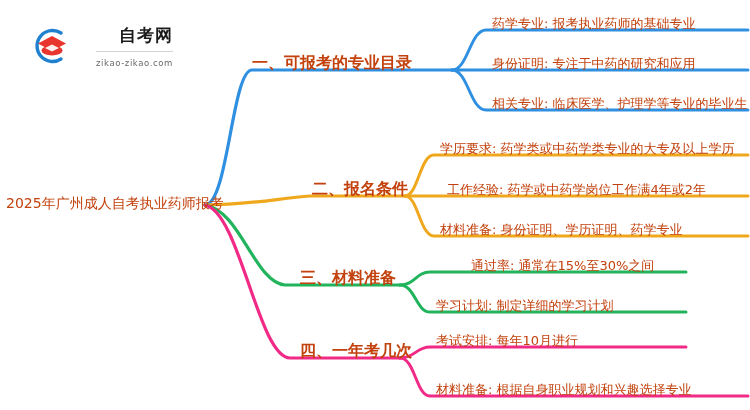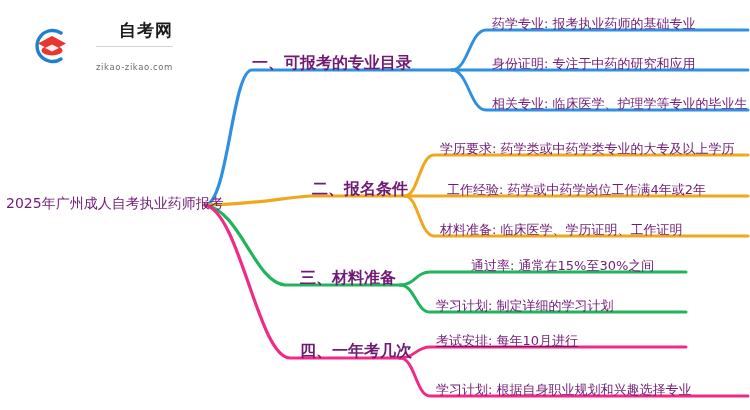--- a/index.html
+++ b/index.html
@@ -51,28 +51,28 @@
     color: #1b1b1b;
     letter-spacing: 1px;
     font-family: "DejaVu Sans", "Liberation Sans", sans-serif;
   }
   .logo-sub {
     font-size: 8.5px;
     color: #6a6a6a;
     letter-spacing: 0.6px;
     margin-top: 7px;
     border-top: 1px solid #d3d3d3;
-    padding-top: 16px;
+    padding-top: 7px;
     font-family: "DejaVu Sans", "Liberation Sans", sans-serif;
   }
   
   .node {
     position: absolute;
     white-space: nowrap;
-    color: #701a75;
+    color: #c2410c;
     font-family: "DejaVu Sans", "Liberation Sans", sans-serif;
   }
   .node-root {
     font-size: 14px;
     font-weight: normal;
     left: 6px;
     top: 195px;
   }
   .node-l1 {
     font-size: 16px;
@@ -137,21 +137,21 @@
 <div class="node node-root">2025年广州成人自考执业药师报考</div>
 
 <div class="node node-l1" style="left:252px; top:53px;">一、可报考的专业目录</div>
 <div class="node node-l2" style="left:492px; top:15px;">药学专业: 报考执业药师的基础专业</div>
 <div class="node node-l2" style="left:492px; top:55px;">身份证明: 专注于中药的研究和应用</div>
 <div class="node node-l2" style="left:492px; top:95px;">相关专业: 临床医学、护理学等专业的毕业生</div>
 
 <div class="node node-l1" style="left:312px; top:179px;">二、报名条件</div>
 <div class="node node-l2" style="left:440px; top:140px;">学历要求: 药学类或中药学类专业的大专及以上学历</div>
 <div class="node node-l2" style="left:440px; top:181px;margin-left:7px;">工作经验: 药学或中药学岗位工作满4年或2年</div>
-<div class="node node-l2" style="left:440px; top:221px;">材料准备: 临床医学、学历证明、工作证明</div>
+<div class="node node-l2" style="left:440px; top:221px;">材料准备: 身份证明、学历证明、药学专业</div>
 
 <div class="node node-l1" style="left:300px; top:268px;">三、材料准备</div>
 <div class="node node-l2" style="left:436px; top:257px;margin-left:35px;">通过率: 通常在15%至30%之间</div>
 <div class="node node-l2" style="left:436px; top:297px;">学习计划: 制定详细的学习计划</div>
 
 <div class="node node-l1" style="left:300px; top:341px;">四、一年考几次</div>
-<div class="node node-l2" style="left:436px; top:332px;text-decoration:underline;">考试安排: 每年10月进行</div>
-<div class="node node-l2" style="left:436px; top:381px;">学习计划: 根据自身职业规划和兴趣选择专业</div>
+<div class="node node-l2" style="left:436px; top:332px;">考试安排: 每年10月进行</div>
+<div class="node node-l2" style="left:436px; top:381px;">材料准备: 根据自身职业规划和兴趣选择专业</div>
 
 </body></html>

